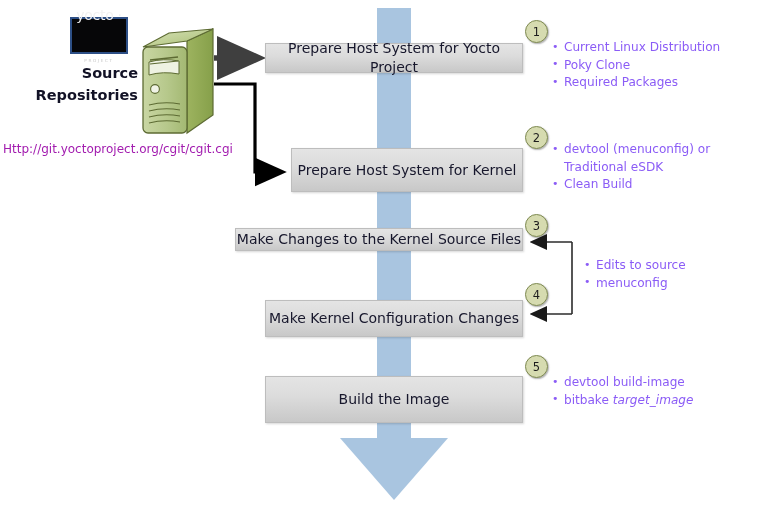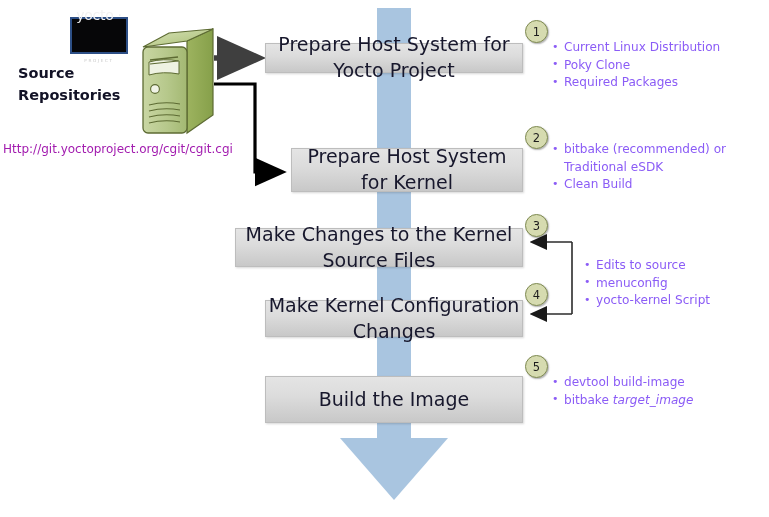--- a/index.html
+++ b/index.html
@@ -68,21 +68,21 @@
     letter-spacing: 1.6px;
     line-height: 1;
     margin-top: 2px;
   }
 
   
   .src-label {
     left: 18px;
     top: 62px;
     width: 120px;
-    text-align: left;
+    text-align: right;
     font-weight: bold;
     font-size: 14.5px;
     line-height: 1.55;
     color: #121226;
   }
   .src-url {
     left: 3px;
     top: 142px;
     font-size: 12px;
     color: #a21caf;
@@ -94,28 +94,28 @@
 
   
   .pbox {
     background: linear-gradient(to bottom, #e4e4e4 0%, #dcdcdc 42%, #c8c8c8 100%);
     border: 1px solid #bdbdbd;
     box-sizing: border-box;
     display: flex;
     align-items: center;
     justify-content: center;
     text-align: center;
-    font-size: 19px;
+    font-size: 14px;
     color: #17172c;
     line-height: 1.35;
     box-shadow: 1px 1px 2px rgba(0,0,0,0.16);
   }
   #box1 { left: 265px; top: 43px;  width: 258px; height: 30px; }
   #box2 { left: 291px; top: 148px; width: 232px; height: 44px; }
-  #box3 { left: 235px; top: 228px; width: 288px; height: 39px; }
+  #box3 { left: 235px; top: 228px; width: 288px; height: 23px; }
   #box4 { left: 265px; top: 300px; width: 258px; height: 37px; }
   #box5 { left: 265px; top: 376px; width: 258px; height: 47px; }
 
   
   .badge {
     width: 23px;
     height: 23px;
     border-radius: 50%;
     background: #d6dbb0;
     border: 1.6px solid #7f8b52;
@@ -266,29 +266,28 @@
   <div class="abs badge" id="badge4">4</div>
   <div class="abs badge" id="badge5">5</div>
 
   <div class="abs blist" id="list1">
     <div class="bi">Current Linux Distribution</div>
     <div class="bi">Poky Clone</div>
     <div class="bi">Required Packages</div>
   </div>
 
   <div class="abs blist" id="list2">
-    <div class="bi">bitbake (recommended) or</div>
+    <div class="bi">devtool (menuconfig) or</div>
     <div class="cont">Traditional eSDK</div>
     <div class="bi">Clean Build</div>
   </div>
 
   <div class="abs blist" id="list3">
     <div class="bi">Edits to source</div>
     <div class="bi">menuconfig</div>
-    <div class="bi">yocto-kernel Script</div>
   </div>
 
   <div class="abs blist" id="list5">
     <div class="bi">devtool build-image</div>
     <div class="bi"><span>bitbake </span><span class="ital">target_image</span></div>
   </div>
 
 </div>
 
 </body></html>

